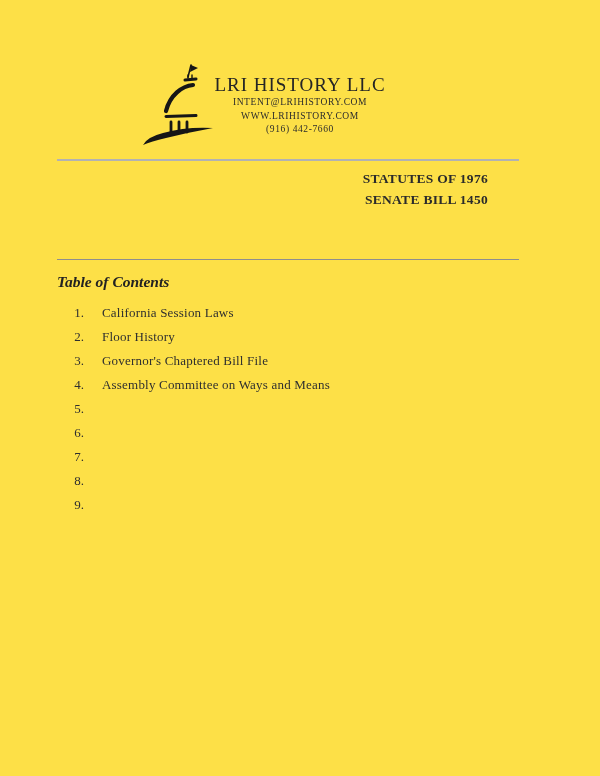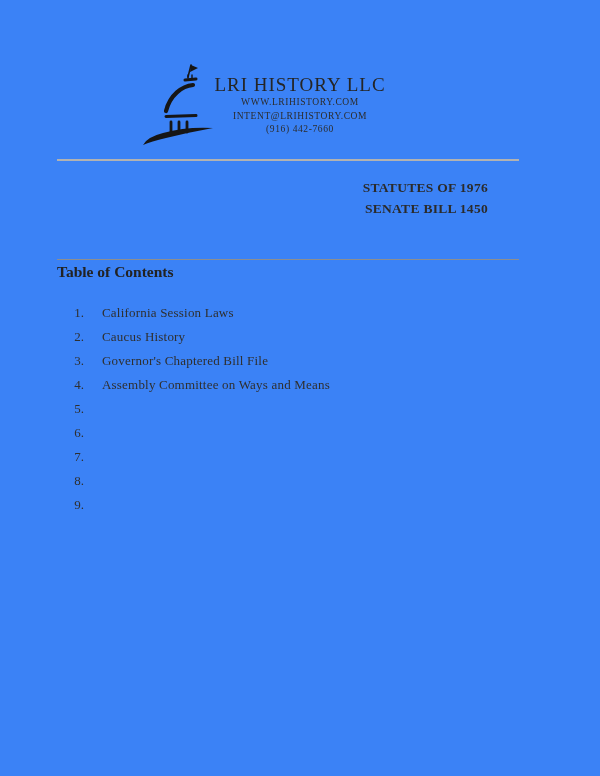--- a/index.html
+++ b/index.html
@@ -4,21 +4,21 @@
 <style>
   html, body {
     margin: 0;
     padding: 0;
     background: #ffffff;
   }
   .page {
     position: relative;
     width: 600px;
     height: 776px;
-    background: #3b82f6;
+    background: #fde047;
     font-family: "Liberation Serif", "DejaVu Serif", serif;
     color: #2f2f2f;
     overflow: hidden;
   }
 
   
   .logo {
     position: absolute;
     left: 138px;
     top: 60px;
@@ -58,41 +58,42 @@
   }
   .rule-bottom {
     top: 259px;
     height: 1px;
     background: #8e8e8e;
   }
 
   
   .reference {
     position: absolute;
-    top: 177px;
+    top: 168px;
     right: 112px;
     text-align: right;
   }
   .ref-line {
     font-size: 13.5px;
     font-weight: bold;
     color: #2b2b2b;
     line-height: 21px;
     letter-spacing: 0.3px;
     white-space: pre;
   }
 
   
   .toc-heading {
     position: absolute;
     left: 57px;
-    top: 263px;
+    top: 273px;
     font-size: 15.5px;
     font-weight: bold;
     color: #222222;
+    font-style: italic;
   }
   .toc-list {
     position: absolute;
     left: 68px;
     top: 301px;
     margin: 0;
     padding: 0;
     list-style: none;
   }
   .toc-item {
@@ -136,43 +137,43 @@
       <path d="M33 62 L33 72" stroke-width="2.8"></path>
       <path d="M41 62 L41 72" stroke-width="2.8"></path>
       <path d="M49 62 L49 72" stroke-width="2.8"></path>
 
       <path d="M5 85 Q 9 77, 25 73 Q 48 66.5, 75 68 Q 50 72.5, 28 78 Q 13 81.5, 5 85 Z" fill="#161616" stroke="none"></path>
     </svg>
   </div>
 
   <div class="header-text">
     <div class="company-name">LRI HISTORY LLC</div>
+    <div class="contact-line">INTENT@LRIHISTORY.COM</div>
     <div class="contact-line">WWW.LRIHISTORY.COM</div>
-    <div class="contact-line">INTENT@LRIHISTORY.COM</div>
     <div class="contact-line">(916) 442-7660</div>
   </div>
 
   <div class="rule rule-top"></div>
   <div class="rule rule-bottom"></div>
 
   <div class="reference">
     <div class="ref-line">STATUTES OF 1976</div>
     <div class="ref-line">SENATE BILL 1450</div>
   </div>
 
   <div class="toc-heading">Table of Contents</div>
 
   <ol class="toc-list">
     <li class="toc-item">
       <span class="toc-num">1.</span>
       <span class="toc-label">California Session Laws</span>
     </li>
     <li class="toc-item">
       <span class="toc-num">2.</span>
-      <span class="toc-label">Caucus History</span>
+      <span class="toc-label">Floor History</span>
     </li>
     <li class="toc-item">
       <span class="toc-num">3.</span>
       <span class="toc-label">Governor's Chaptered Bill File</span>
     </li>
     <li class="toc-item">
       <span class="toc-num">4.</span>
       <span class="toc-label">Assembly Committee on Ways and Means</span>
     </li>
     <li class="toc-item">

